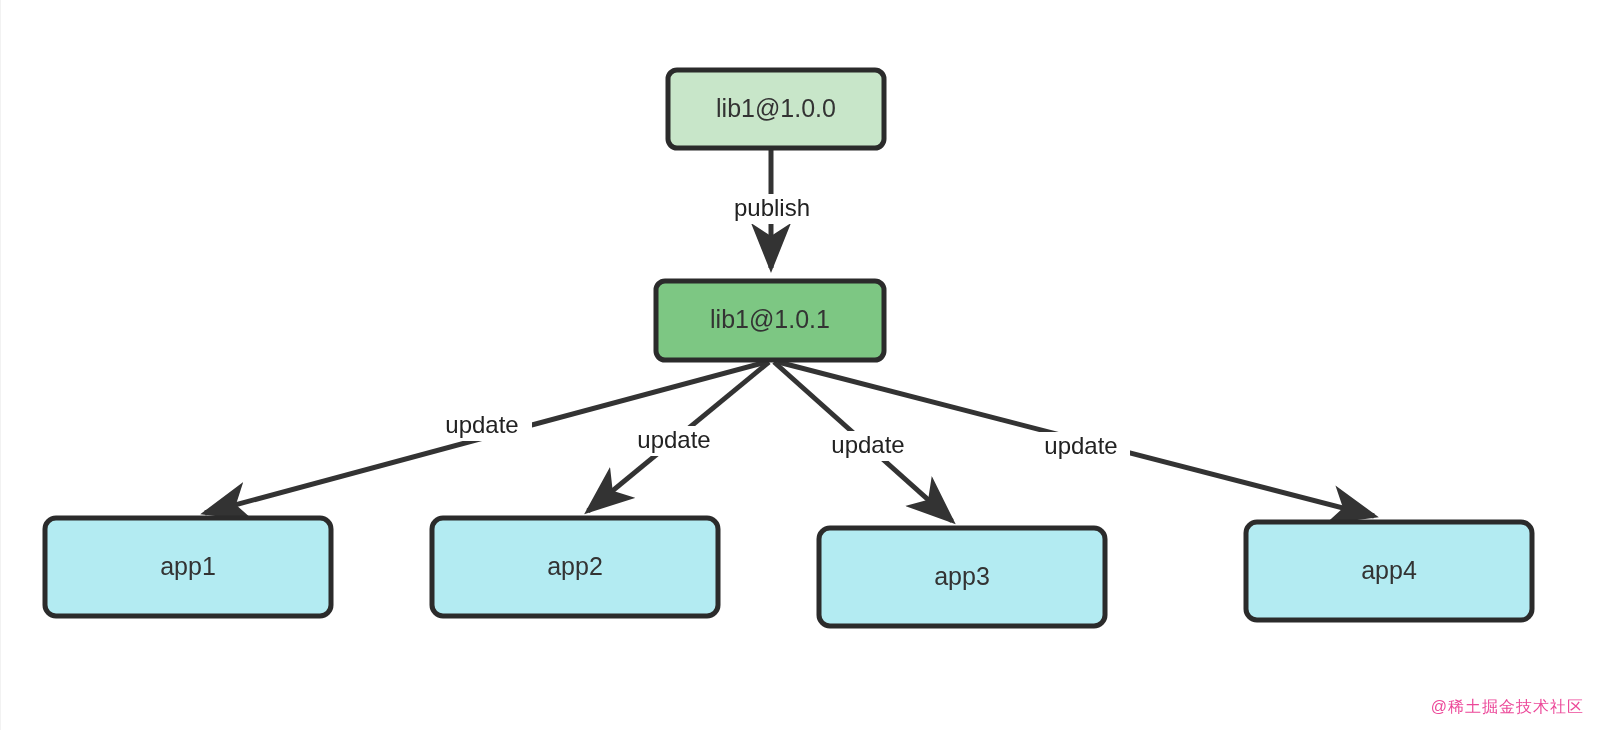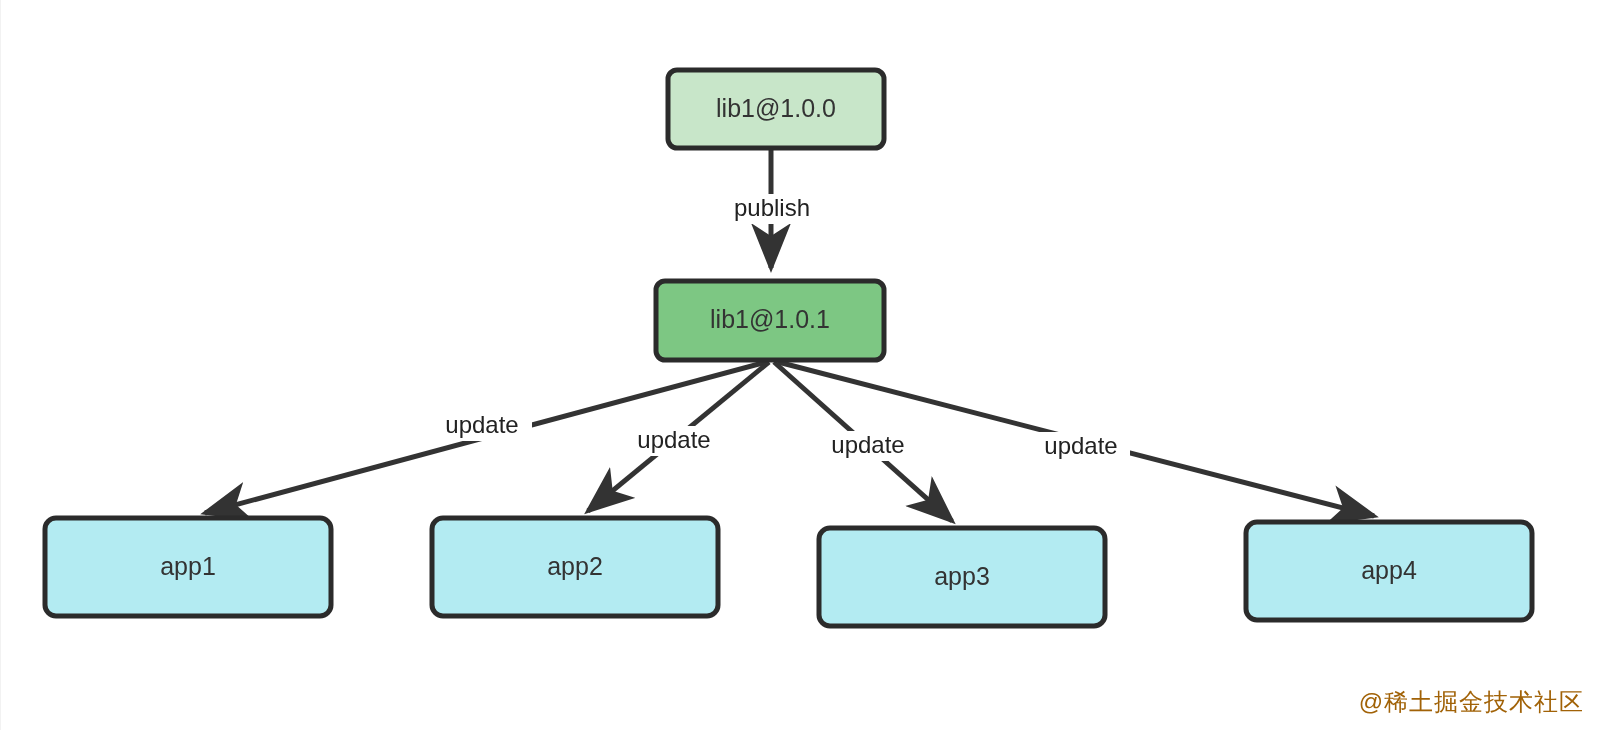--- a/index.html
+++ b/index.html
@@ -48,22 +48,22 @@
     stroke-width: 5;
   }
   .label-bg {
     fill: #ffffff;
   }
   .watermark {
     position: absolute;
     right: 14px;
     bottom: 12px;
     font-family: "Liberation Sans", sans-serif;
-    font-size: 24px;
-    color: #a16207;
+    font-size: 16px;
+    color: #ec4899;
     letter-spacing: 1px;
     white-space: nowrap;
     user-select: none;
   }
   .frame-left {
     position: absolute;
     left: 0;
     top: 0;
     width: 1px;
     height: 730px;

